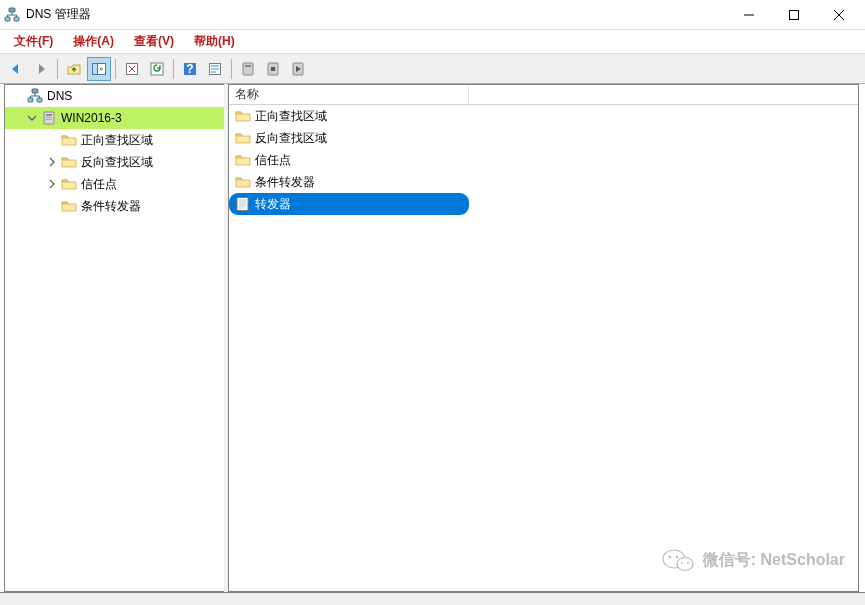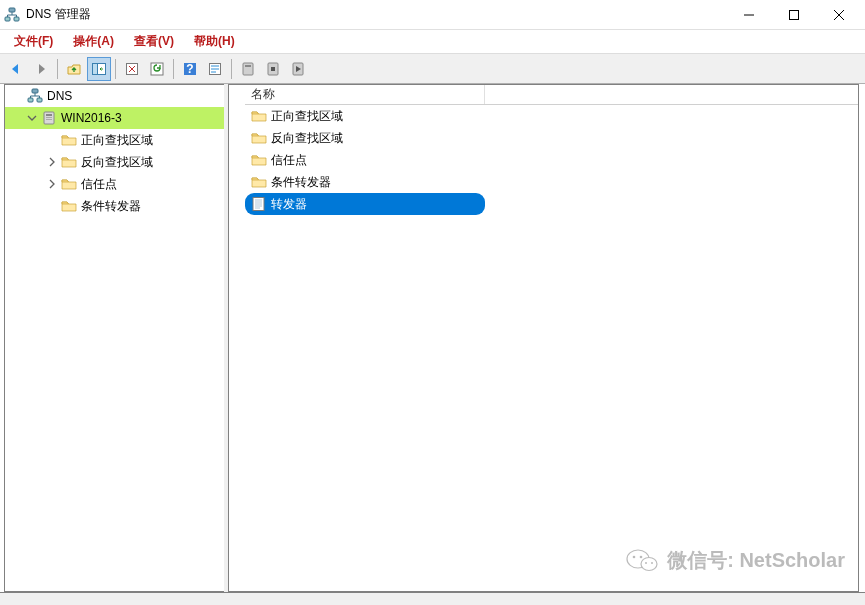--- a/index.html
+++ b/index.html
@@ -20,21 +20,21 @@
     
     .toolbar { height: 30px; display: flex; align-items: center; padding: 0 4px; border-bottom: 1px solid #b0b0b0; gap: 1px; background: #f0f0f0; }
     .tool-btn { width: 24px; height: 24px; display: flex; align-items: center; justify-content: center; border: 1px solid transparent; cursor: pointer; }
     .tool-btn.active { background: #bcd8ef; border-color: #5a9bd8; }
     .tool-sep { width: 1px; height: 20px; background: #b0b0b0; margin: 0 3px; }
 
     
     .body-panes { display: flex; height: calc(100% - 30px - 24px - 30px - 12px); border-bottom: 1px solid #808080; }
     .tree-pane { width: 220px; border: 1px solid #808080; border-right: none; background: #fff; overflow: auto; padding-bottom: 4px; margin: 0 0 0 4px; }
     .splitter { width: 4px; cursor: col-resize; background: #f0f0f0; }
-    .list-pane { flex: 1; border: 1px solid #808080; background: #fff; overflow: auto; margin: 0 6px 0 0; padding-left: 16px; }
+    .list-pane { flex: 1; border: 1px solid #808080; background: #fff; overflow: auto; margin: 0 6px 0 0; }
 
     
     .col-header-row { height: 20px; display: flex; align-items: center; border-bottom: 1px solid #d0d0d0; background: #fff; }
     .col-header { padding: 0 6px; color: #333; border-right: 1px solid #e0e0e0; height: 100%; display: flex; align-items: center; cursor: pointer; }
 
     
     .tree, .tree ul { list-style: none; }
     .tree li { white-space: nowrap; }
     .tree-row { display: flex; align-items: center; height: 22px; padding-right: 6px; cursor: pointer; }
     .tree-row.selected { background: #bef264; }
@@ -48,21 +48,21 @@
 
     
     .list-items { }
     .list-row { display: flex; align-items: center; height: 22px; padding: 0 6px; cursor: pointer; }
     .list-row.selected { background: #0078d7; color: #fff; }
     .list-row .list-icon { width: 16px; height: 16px; margin-right: 4px; display: inline-flex; align-items: center; justify-content: center; flex-shrink: 0; }
 
     
     .watermark { position: absolute; right: 20px; bottom: 30px; display: flex; align-items: center; gap: 8px; opacity: 0.85; }
     .watermark .wave { width: 34px; height: 30px; }
-    .watermark-text { color: #b0b0b0; font-size: 20px; font-weight: 600; }
+    .watermark-text { color: #b0b0b0; font-size: 16px; font-weight: 600; }
 
     
     .status-strip { height: 12px; background: #f0f0f0; border-top: 0px solid #d0d0d0; }
   </style>
 </head>
 <body>
 
 <div class="titlebar">
   <span class="app-icon">
     <svg width="16" height="16" viewBox="0 0 16 16">

